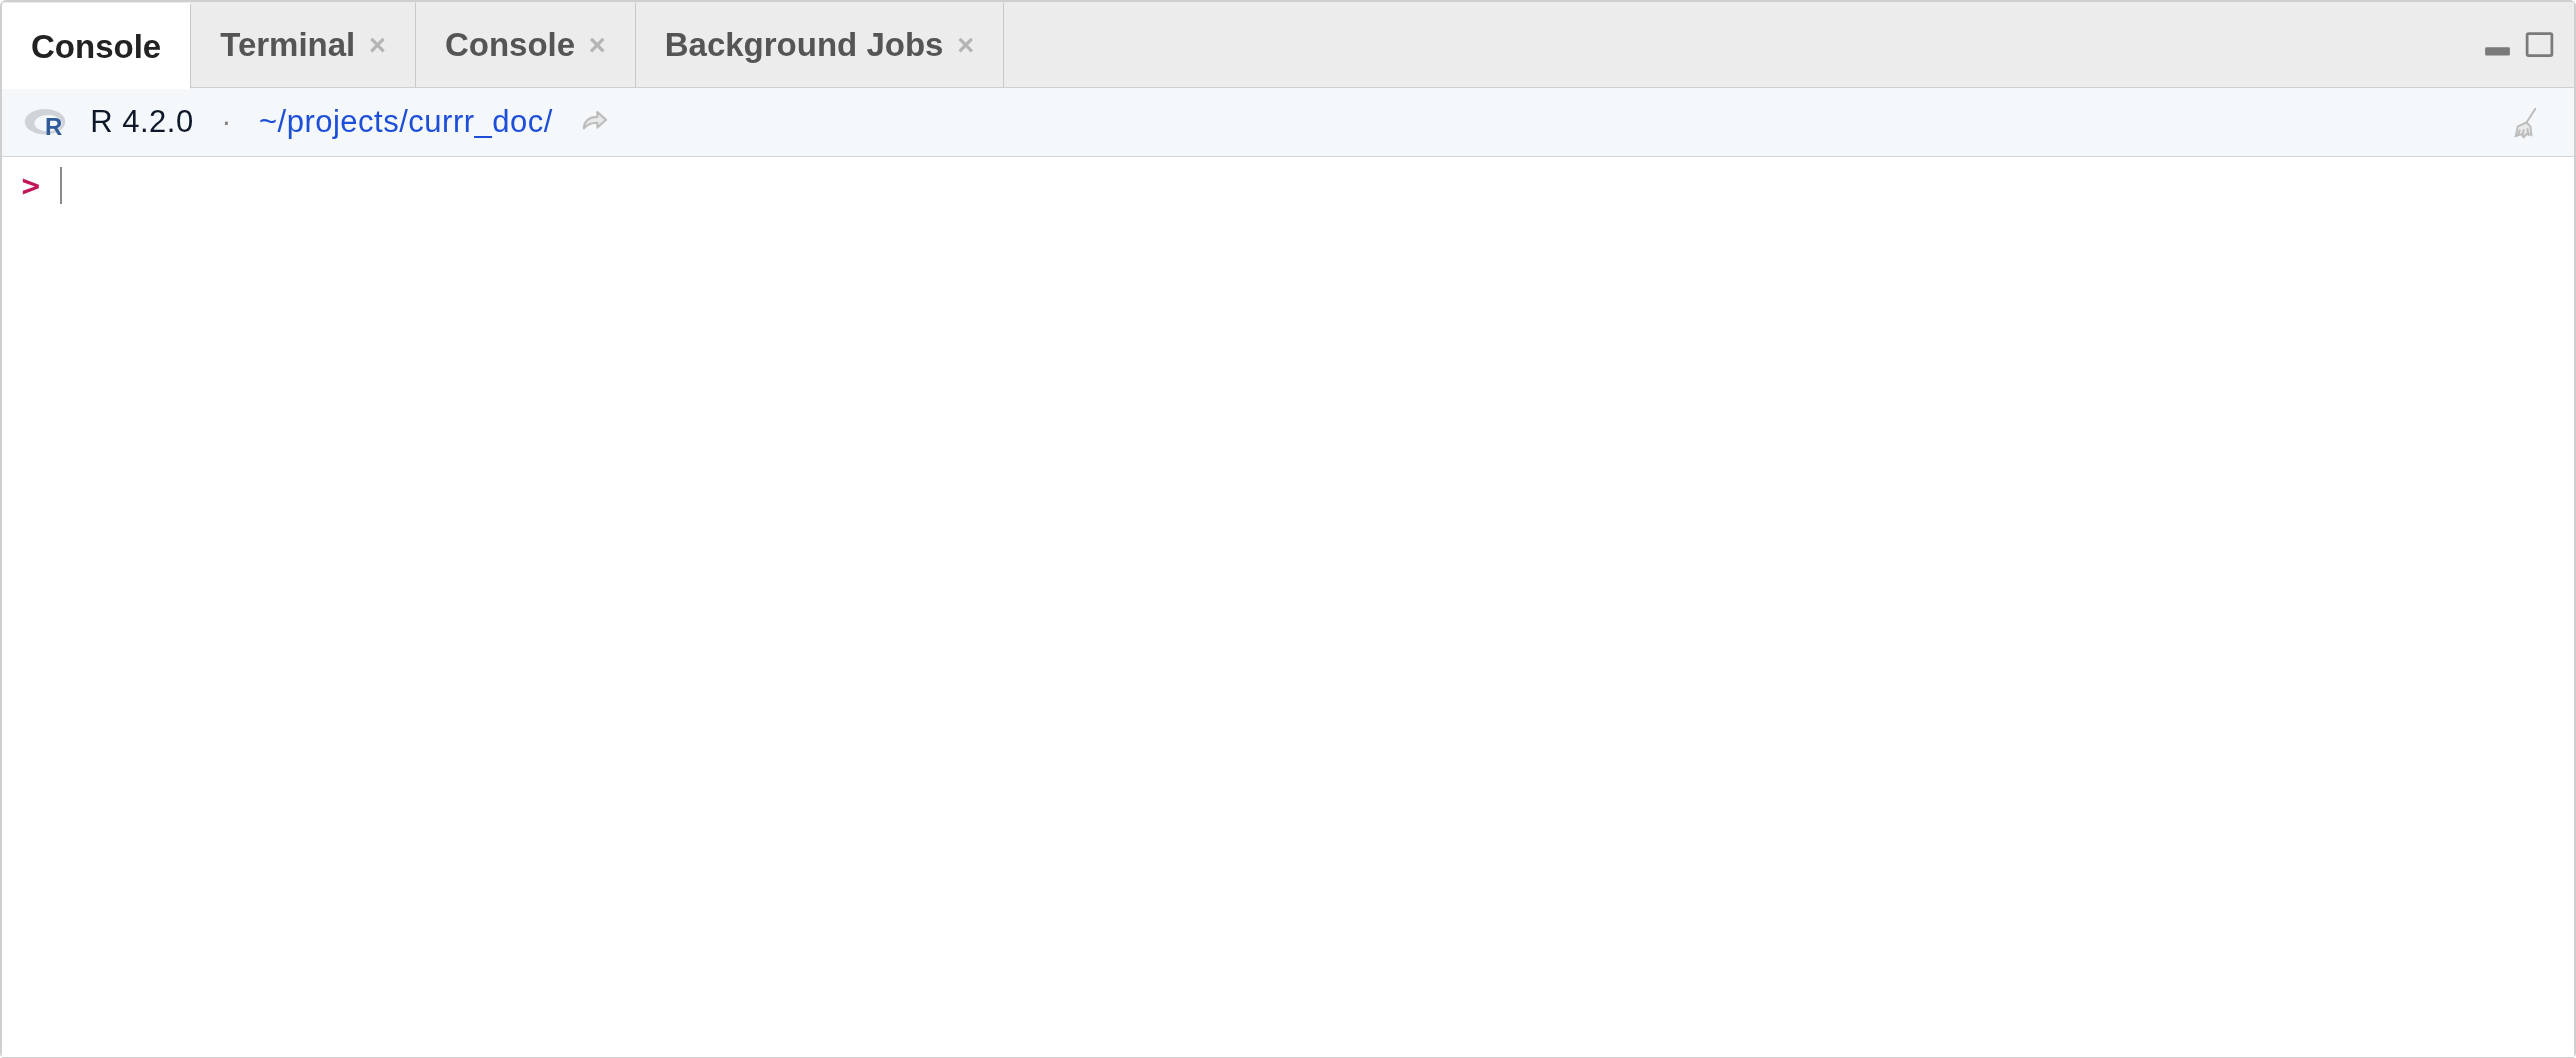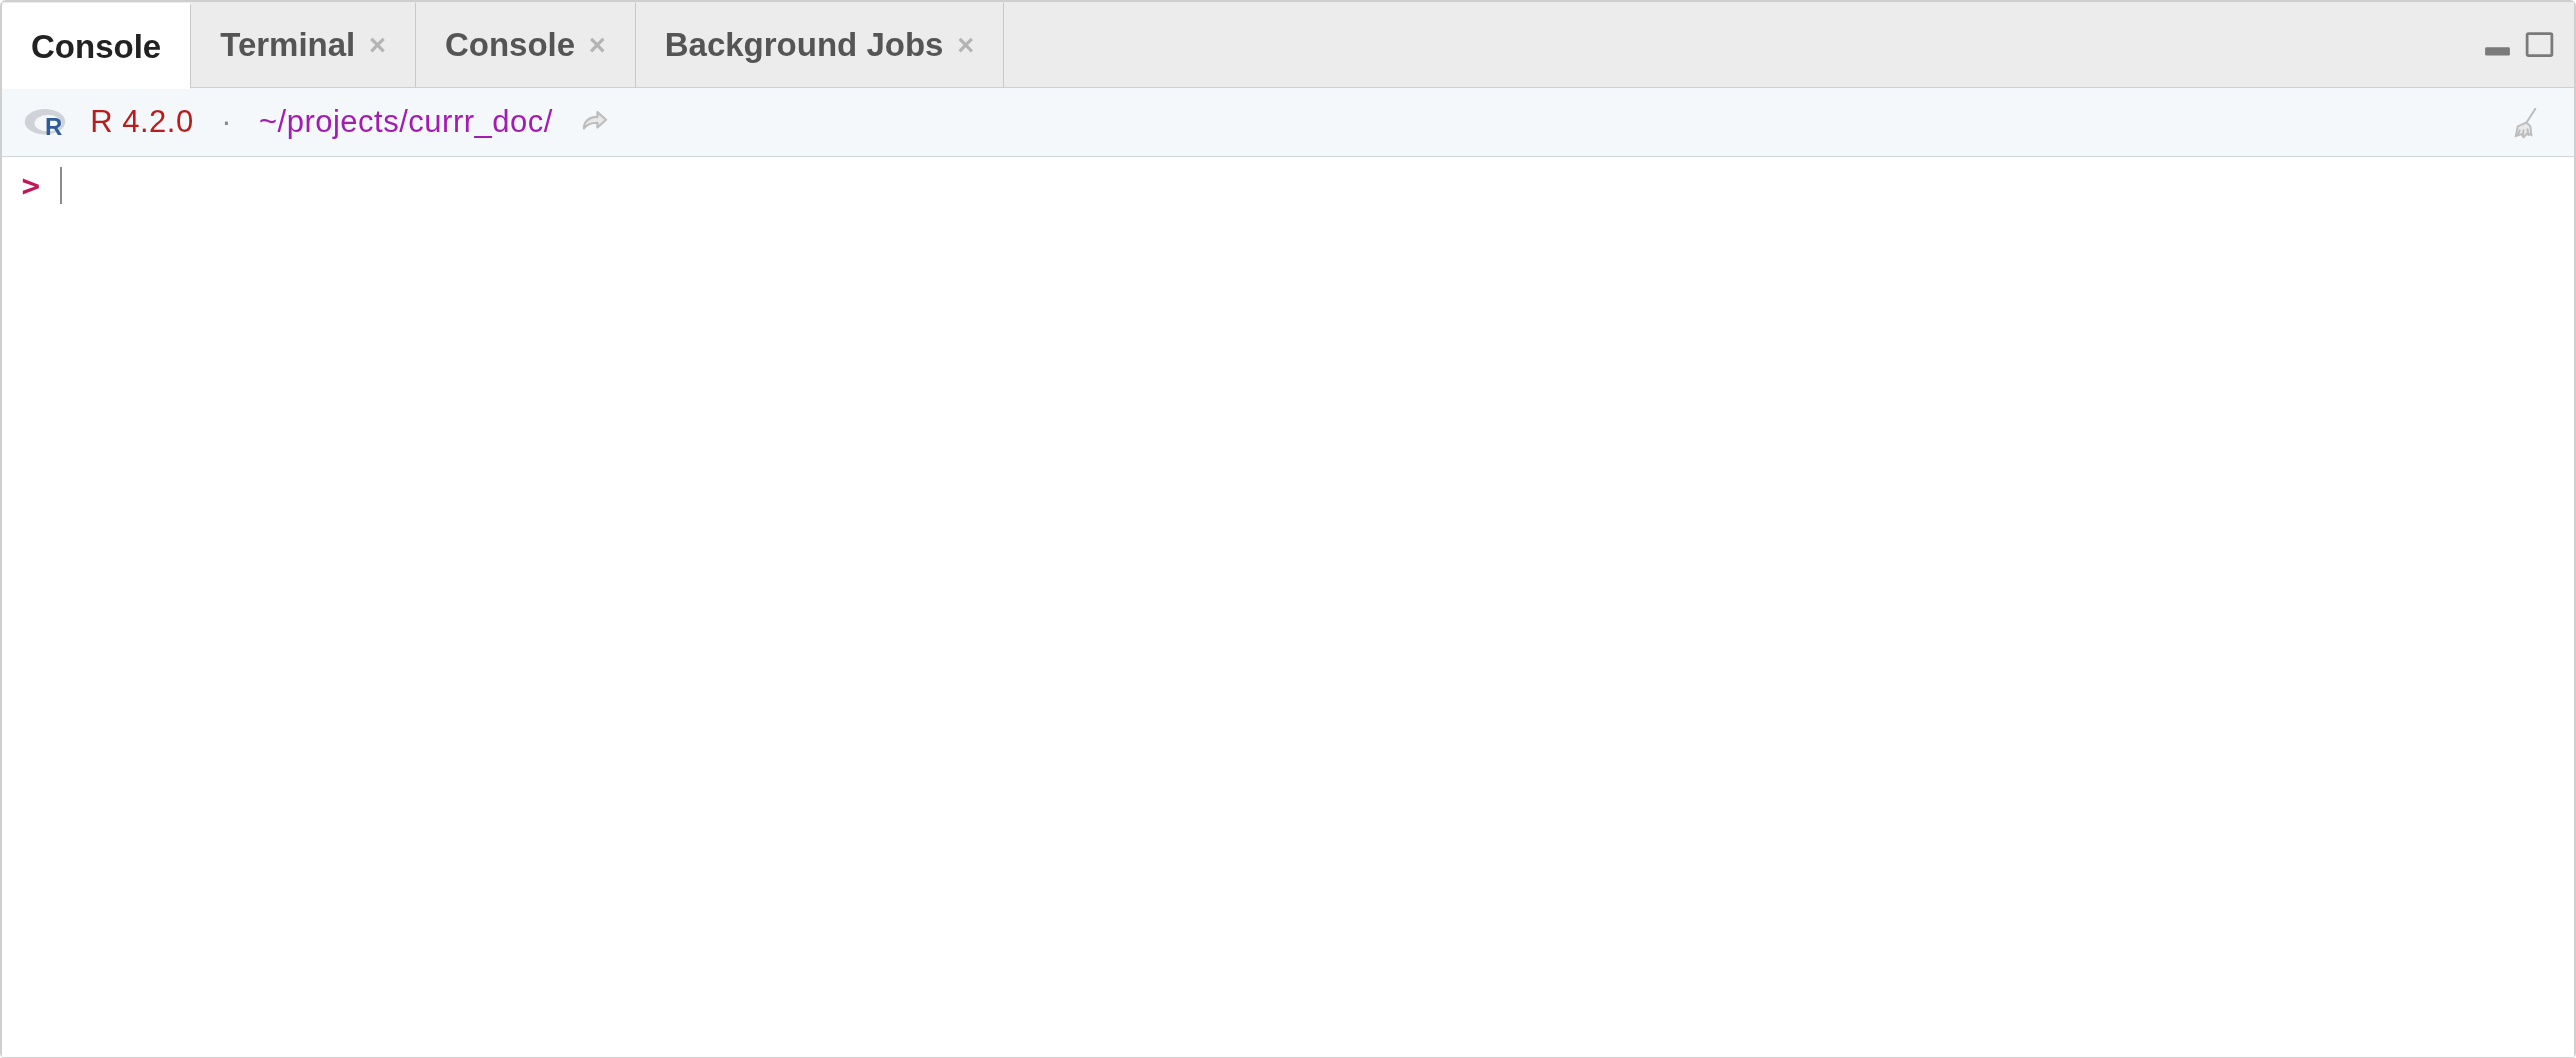--- a/index.html
+++ b/index.html
@@ -90,29 +90,29 @@
     gap: 21.6px;
     font-size: 31px;
     color: #333;
   }
   .r-logo {
     display: flex;
     align-items: center;
     justify-content: center;
   }
   .r-version {
-    color: #b91c1c;
+    color: #0f172a;
     letter-spacing: 0.5px;
   }
   .dot-sep {
     color: #888;
     padding: 0 5.9px;
   }
   .working-dir {
-    color: #a21caf;
+    color: #1d4ed8;
     letter-spacing: 0.5px;
   }
   .share-icon {
     color: #bcbcbc;
     display: flex;
     align-items: center;
     margin-left: 5.9px;
   }
   .info-spacer {
     flex: 1;

